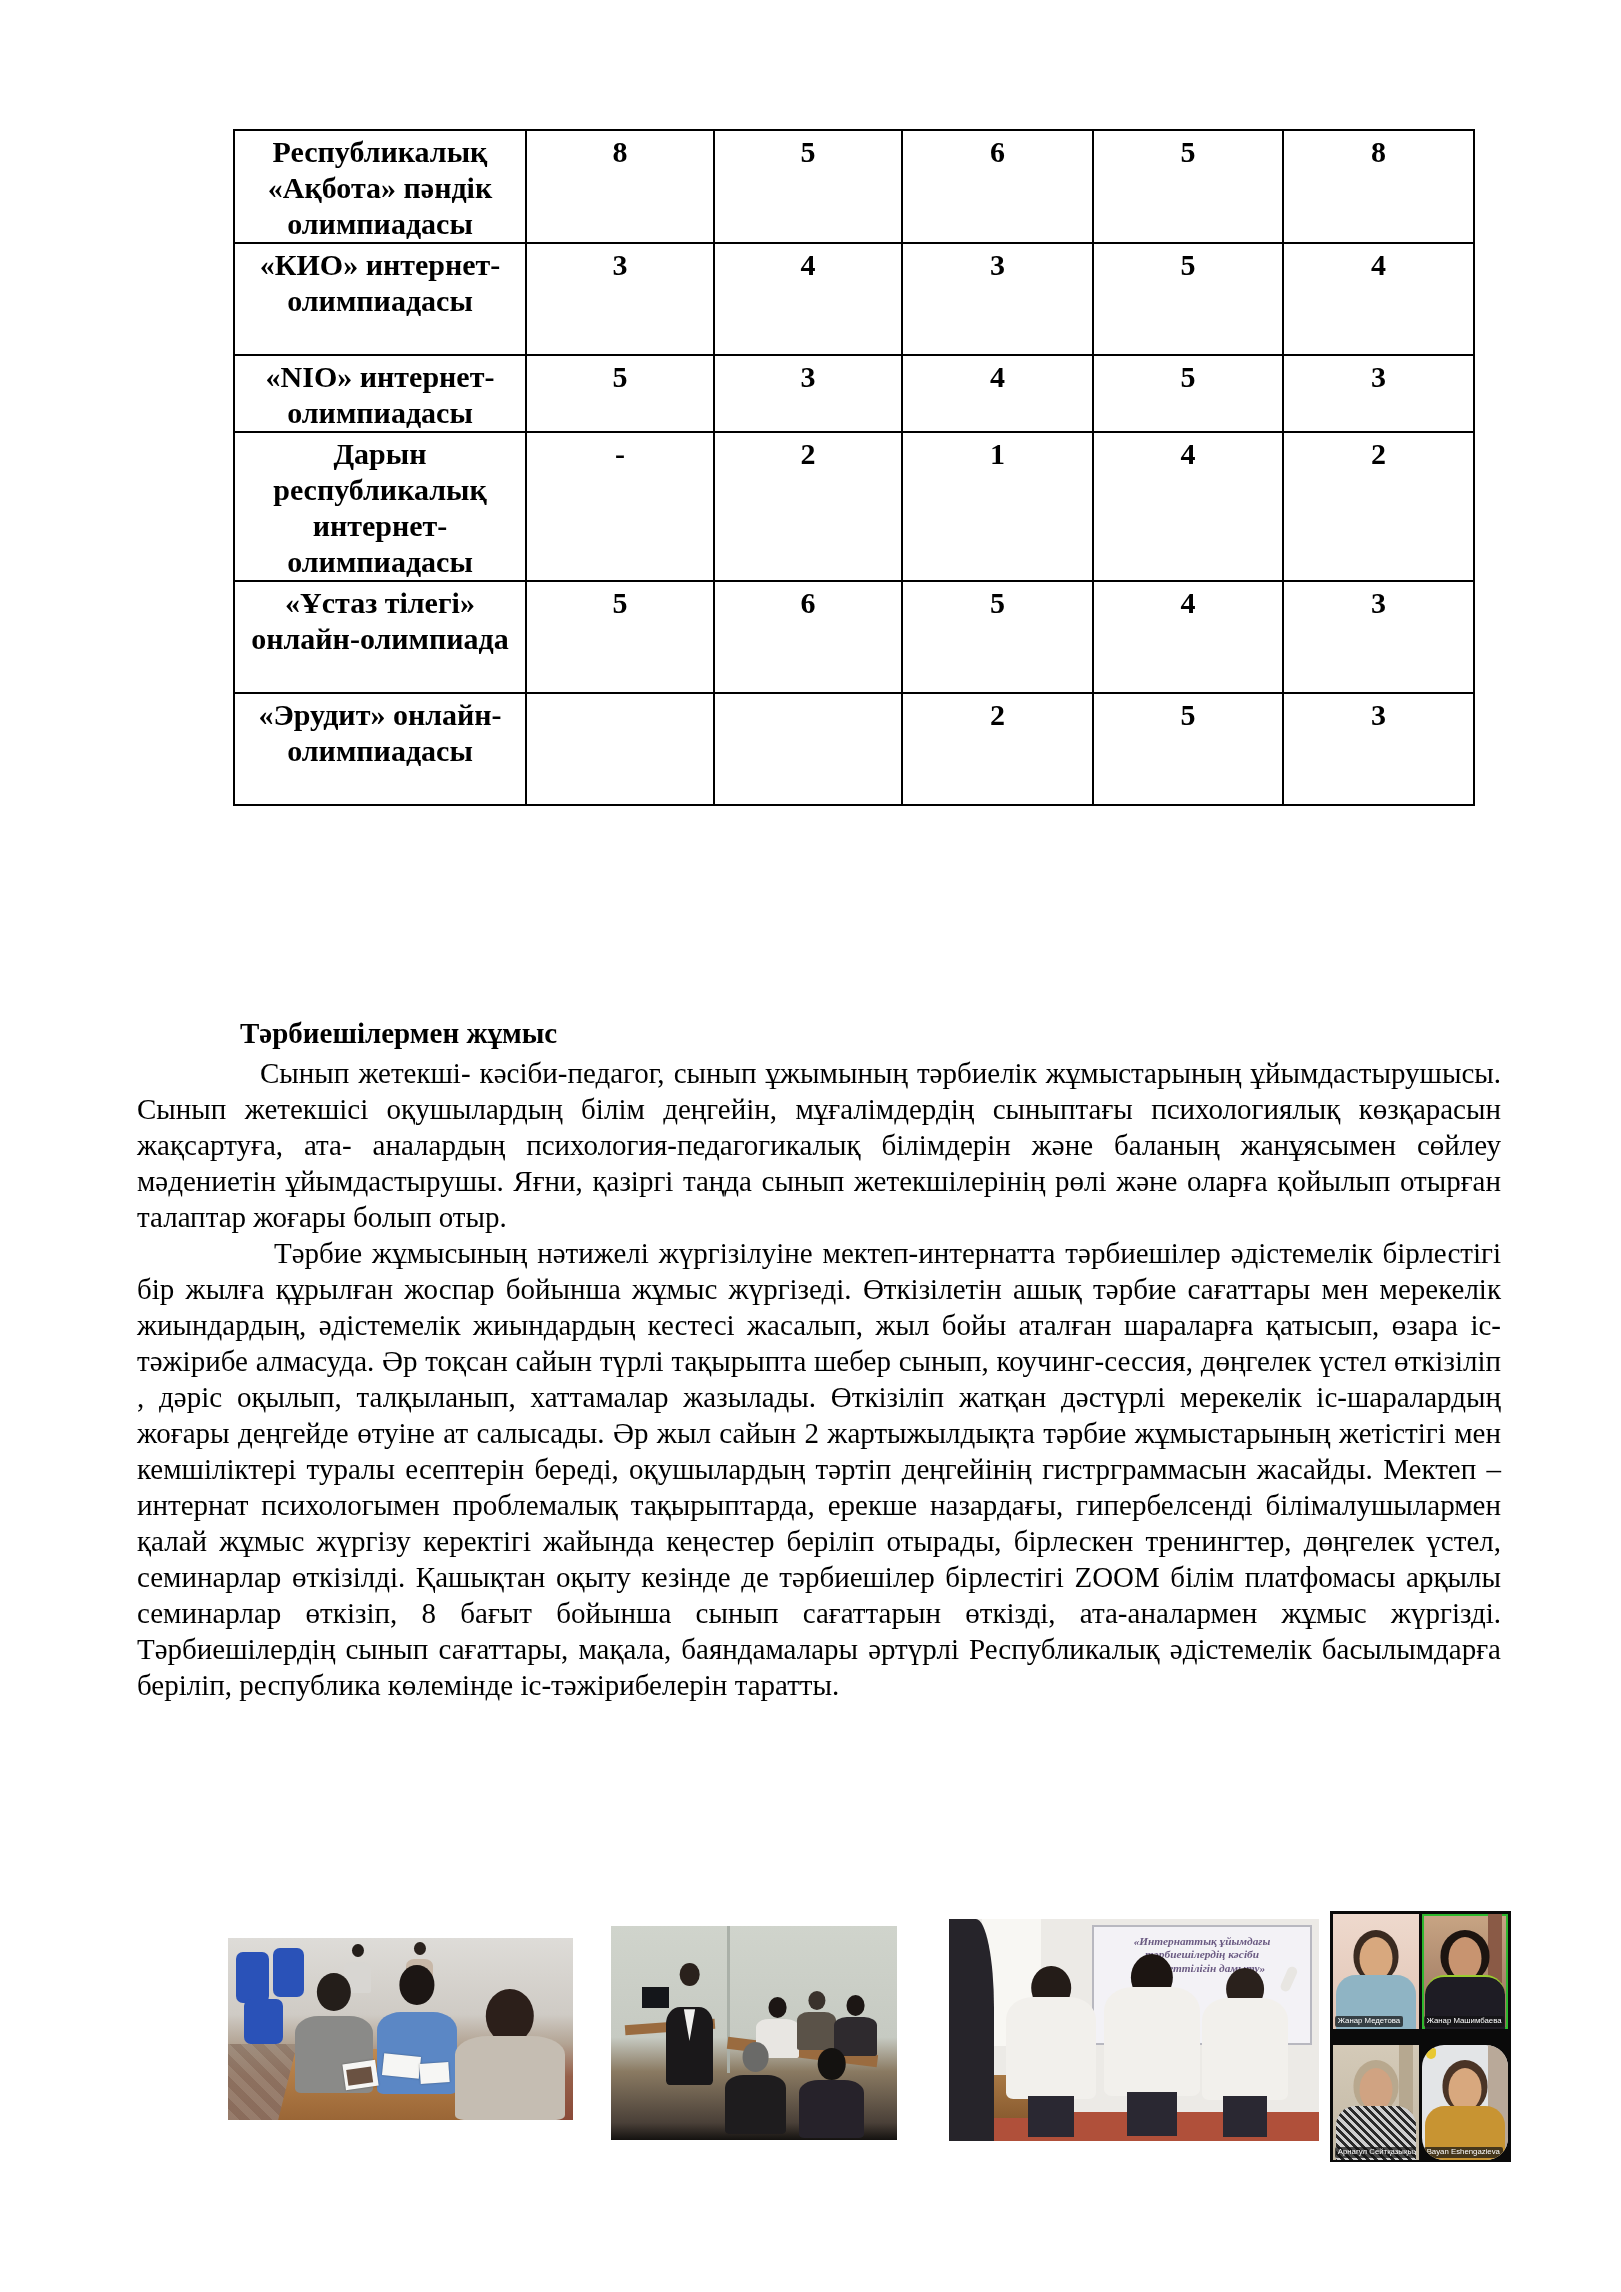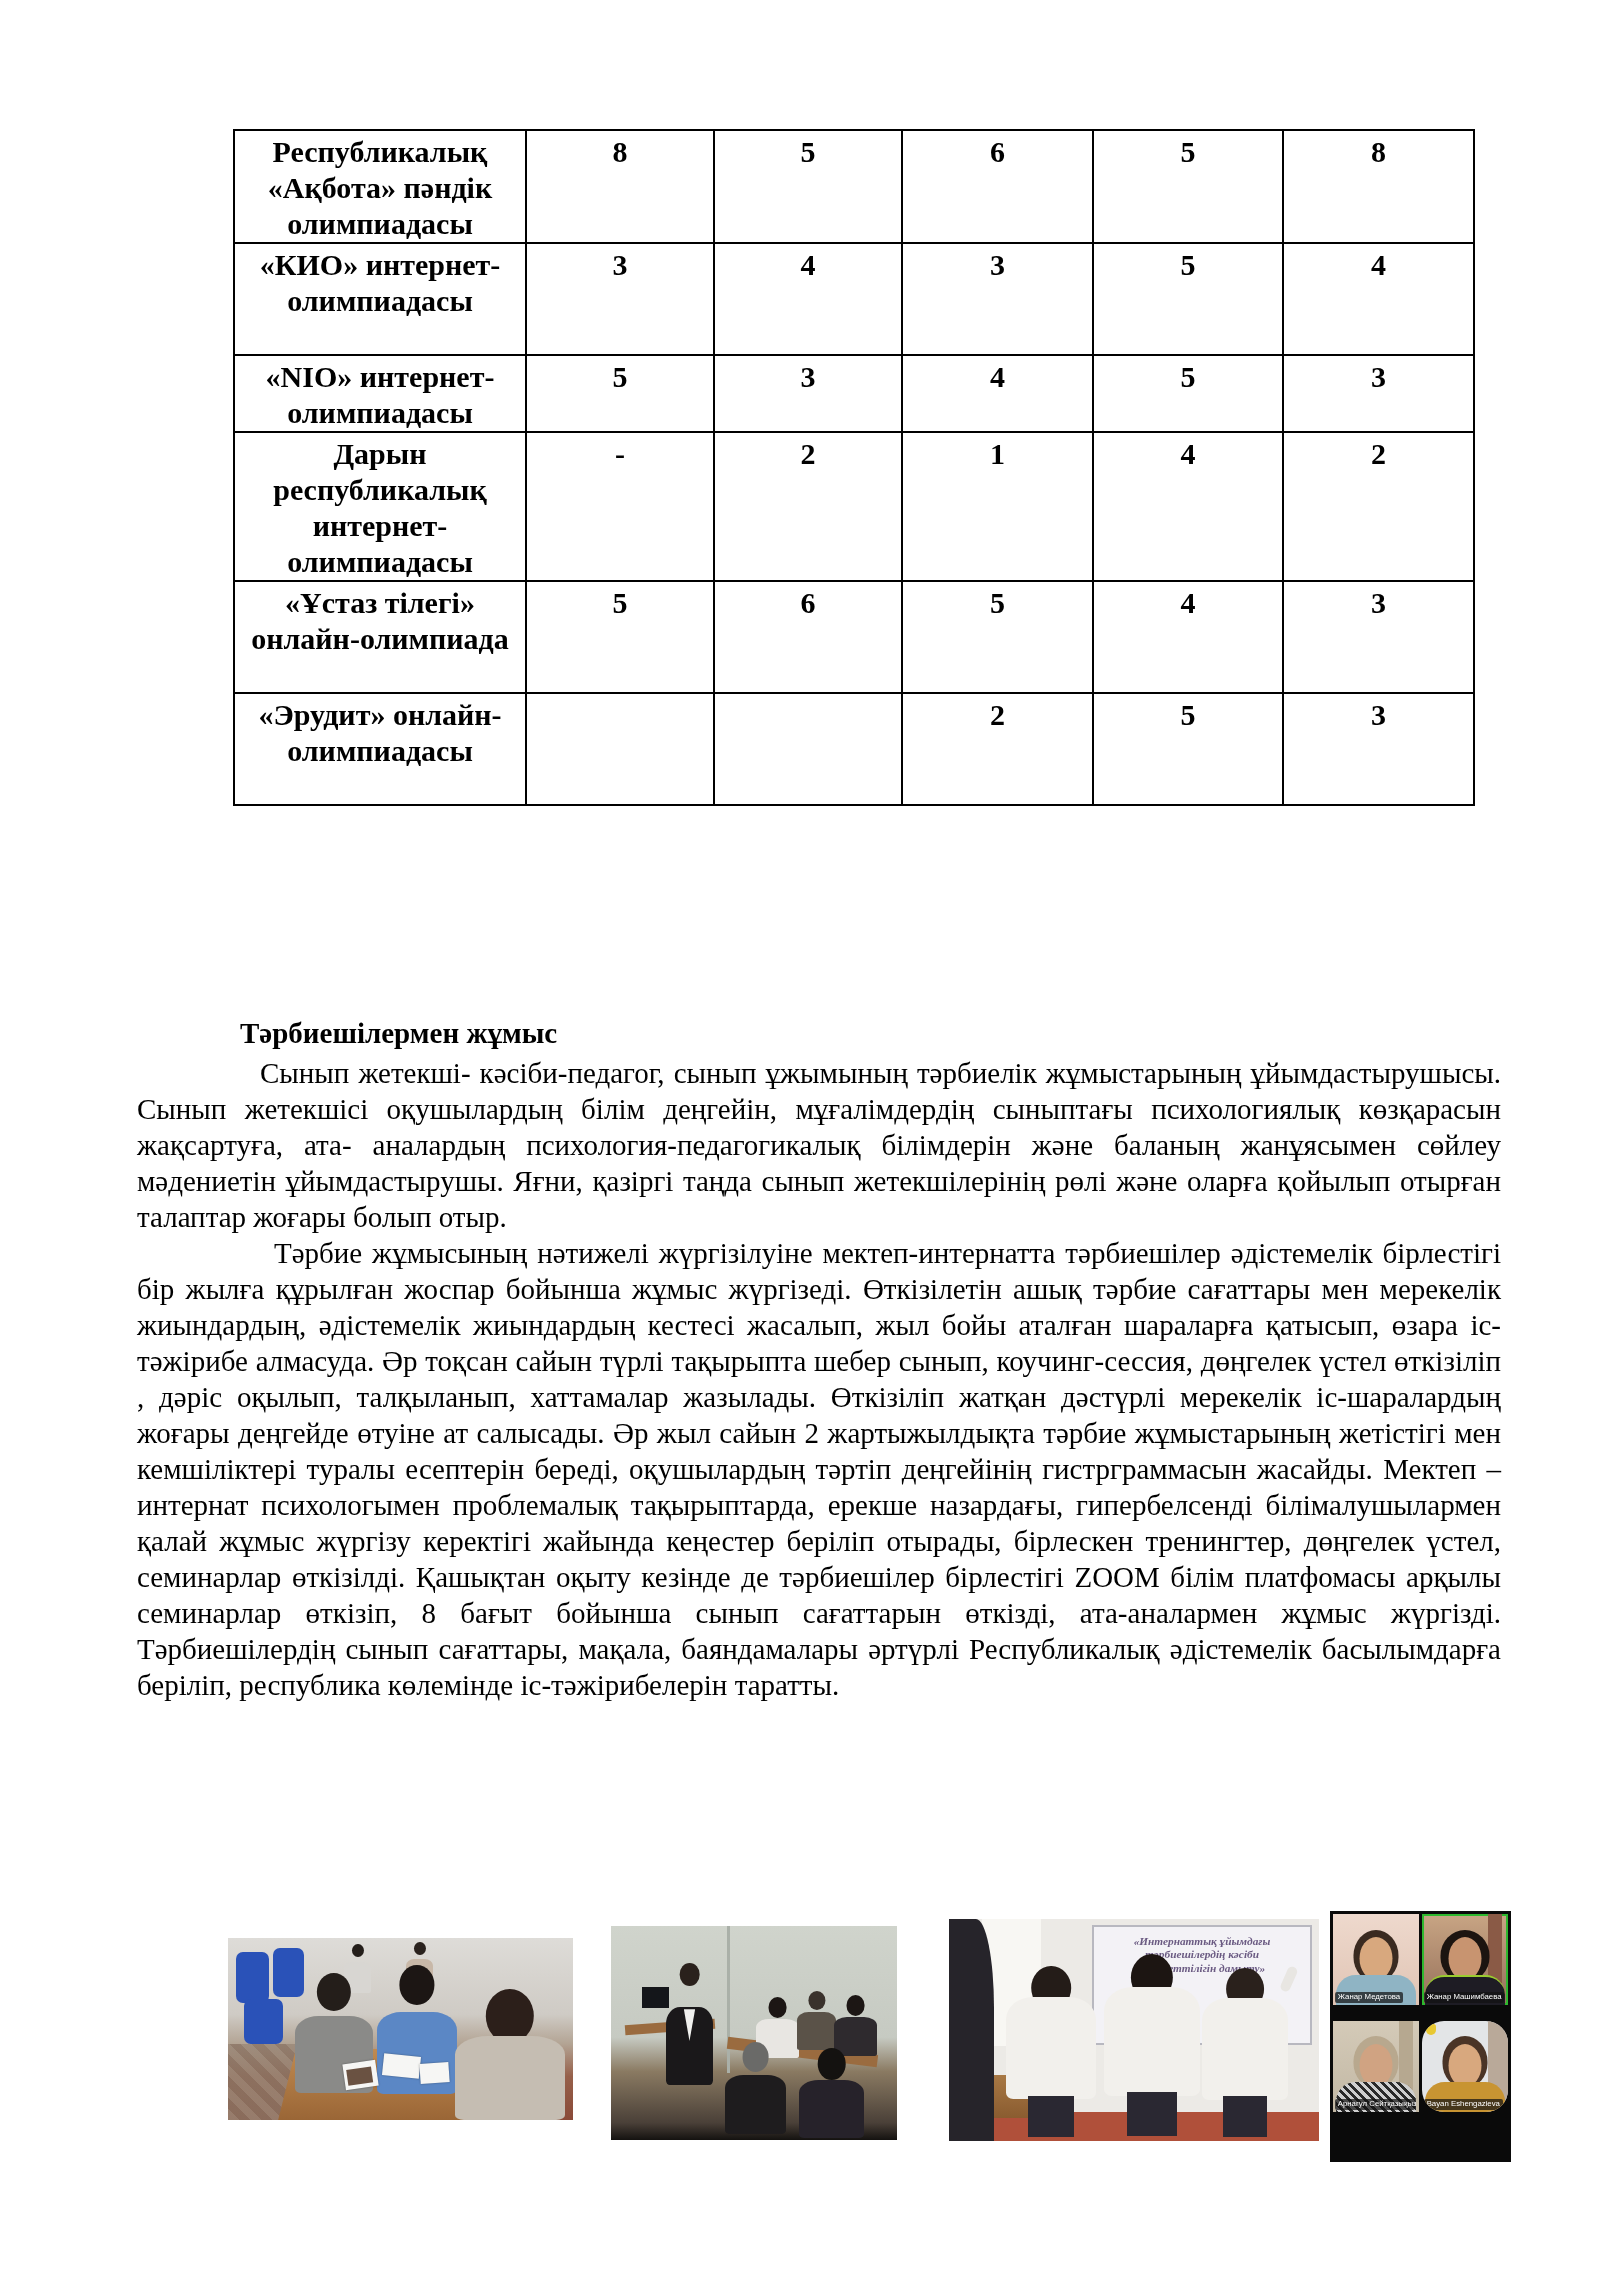--- a/index.html
+++ b/index.html
@@ -80,21 +80,21 @@
     text-align:center; padding:7.8px 11.8px; font-weight:bold; }
   .p3-sil { position:absolute; left:0; top:0; width:45px; height:100%; background:#26242a;
     border-radius:0 40% 0 0; }
   .p3-hand { position:absolute; right:25.5px; top:47px; width:9.8px; height:25.5px; background:#e8e6e2;
     transform:rotate(24deg); border-radius:4.9px; }
 
   
   .photo4 { left:1330px; top:1911px; width:181px; height:251px; background:#0a0a0a; padding:2.9px; }
   .tilerow { display:flex; gap:2.9px; }
   .tilerow + .tilerow { margin-top:15.7px; }
-  .tile { position:relative; width:86px; height:91px; overflow:hidden; background:#888; }
+  .tile { position:relative; width:86px; height:115px; overflow:hidden; background:#888; }
   .tile .hair { position:absolute; top:15.7px; left:50%; transform:translateX(-50%);
     width:45px; height:51px; border-radius:50% 50% 46% 46%; background:#2a211c; }
   .tile .skin { position:absolute; top:23.5px; left:50%; transform:translateX(-50%);
     width:33px; height:43px; border-radius:50%; background:#d8a87e; }
   .tile .sh { position:absolute; top:61px; left:50%; transform:translateX(-50%);
     width:80px; height:57px; border-radius:19.6px 19.6px 0 0; }
   .vlabel { position:absolute; left:2px; bottom:2px; z-index:3;
     background:rgba(18,18,18,.72); color:#fff;
     font-family:"Liberation Sans", sans-serif; font-size:7.8px; line-height:10.8px;
     padding:0 2.9px; border-radius:2px; max-width:80px; white-space:nowrap; overflow:hidden; }

